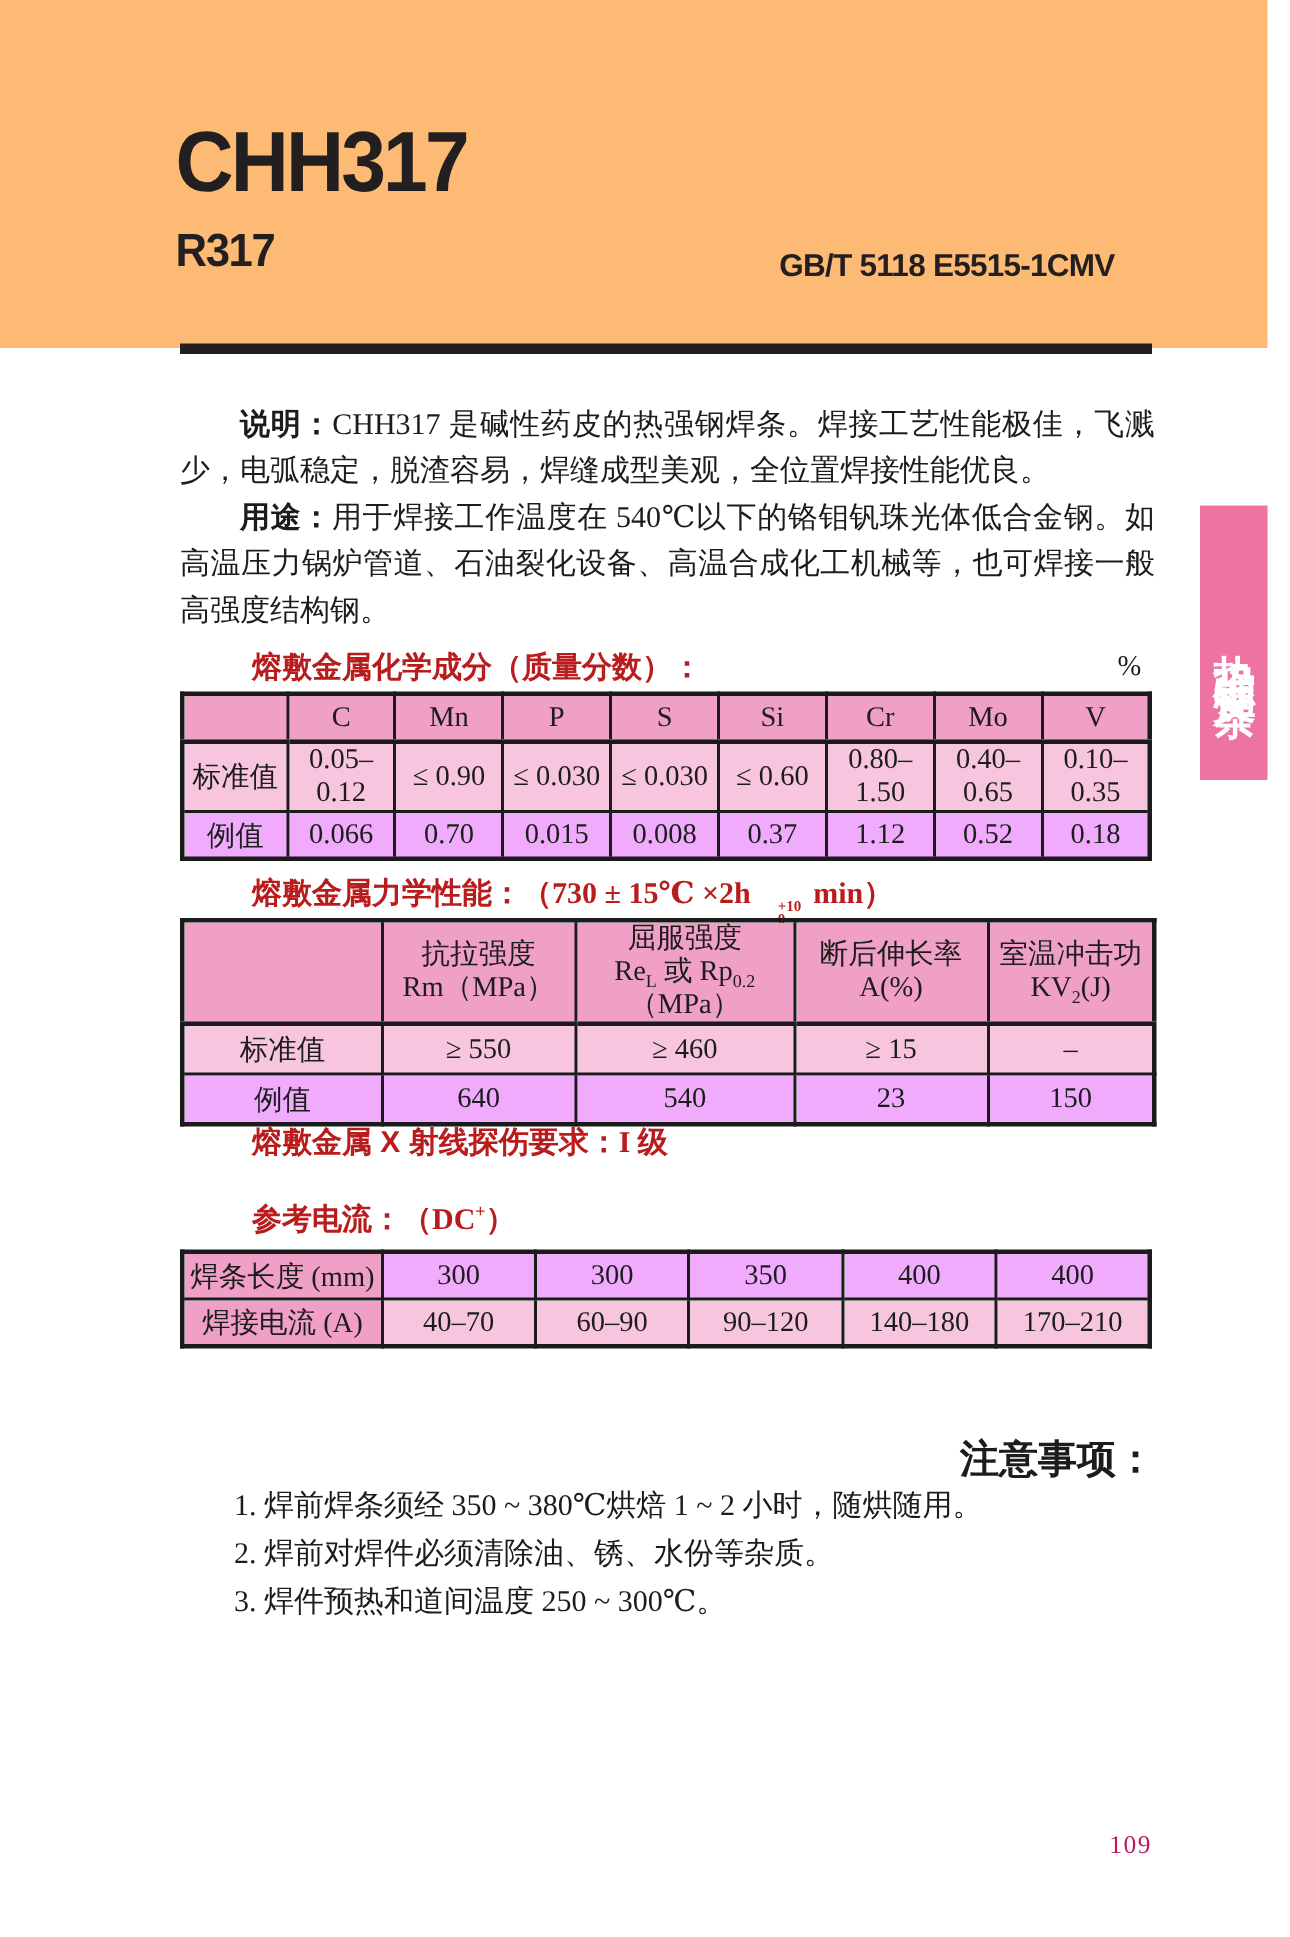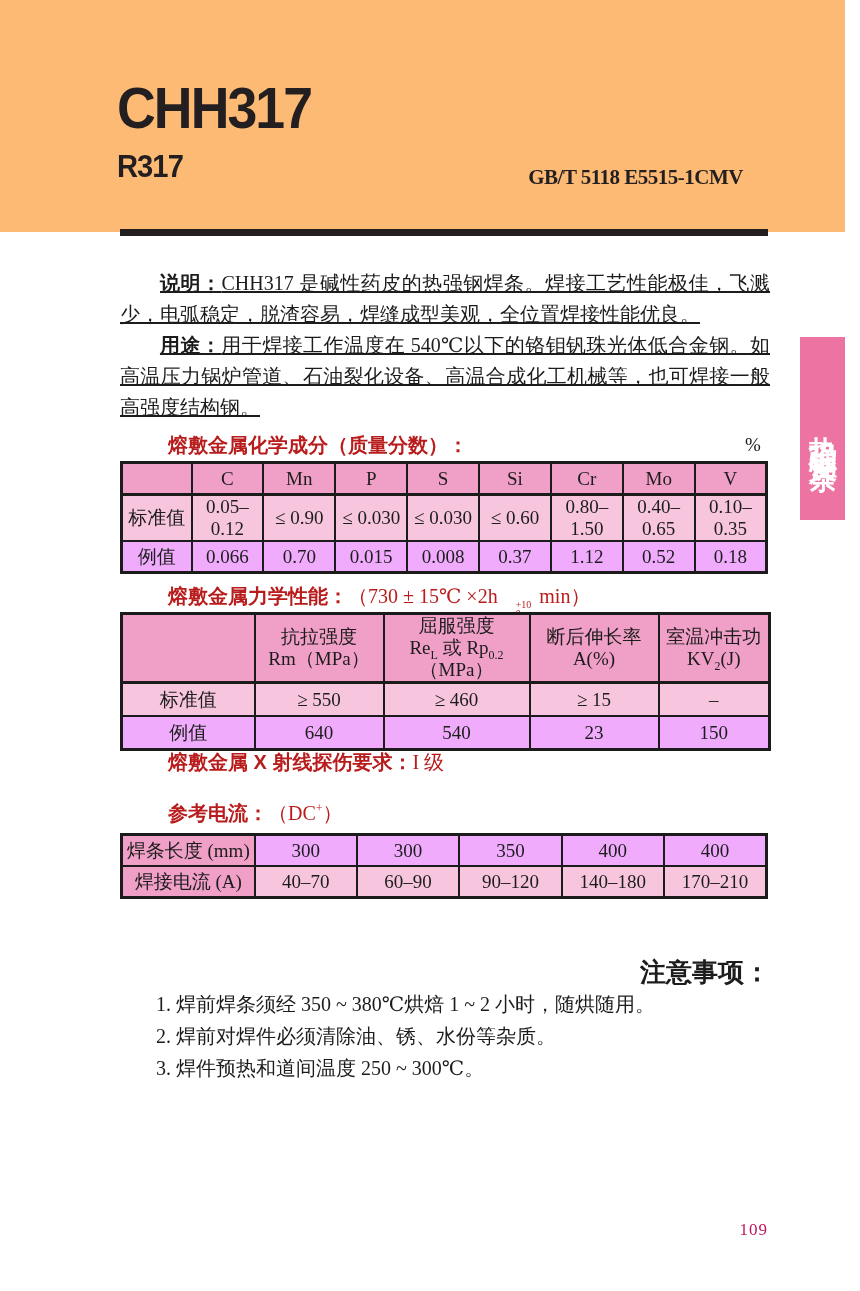--- a/index.html
+++ b/index.html
@@ -22,52 +22,52 @@
     transform:scaleX(.94);transform-origin:left top;line-height:1;
   }
   .model-code{
     position:absolute;left:117px;top:151px;
     font-family:"Liberation Sans","DejaVu Sans",sans-serif;
     font-weight:700;font-size:31px;letter-spacing:-1px;color:#231F20;
     transform:scaleX(.94);transform-origin:left top;line-height:1;
   }
   .standard-code{
     position:absolute;left:0;top:167px;width:743px;text-align:right;
-    font-family:Liberation Serif, serif;
+    font-family:Liberation Sans, sans-serif;
     font-weight:700;font-size:21px;letter-spacing:-0.5px;color:#231F20;line-height:1;
   }
   .header-rule{
     position:absolute;left:120px;top:229px;width:648px;height:7px;background:#231F20;
   }
 
   
   .side-tab{
     position:absolute;left:800px;top:337px;width:45px;height:183px;
     background:#EC73A2;color:#ffffff;
     display:flex;align-items:center;justify-content:center;
     writing-mode:vertical-rl;text-orientation:upright;
     font-family:"Liberation Sans","DejaVu Sans",sans-serif;font-weight:700;
     font-size:28px;letter-spacing:7px;text-indent:7px;
   }
 
   
   .intro{
     position:absolute;left:120px;top:268px;width:650px;
-    font-size:20px;line-height:31px;text-align:justify;text-decoration:underline;
+    font-size:20px;line-height:31px;text-align:justify;
   }
   .intro p{margin:0;text-indent:2em;}
   .intro .hei{font-size:20px;}
 
   
   .sec-title{
     position:absolute;left:168px;
     font-size:20px;line-height:22px;color:#b91c1c;white-space:nowrap;
   }
   .sec-title .hei{font-size:20px;}
-  .serif-part{font-family:"Liberation Serif","DejaVu Serif",serif;font-weight:400;}
+  .serif-part{font-family:"Liberation Serif","DejaVu Serif",serif;font-weight:700;}
 
   .chem-unit{position:absolute;left:745px;top:434px;font-size:19px;}
 
   
   table.tbl{
     position:absolute;left:120px;width:648px;table-layout:fixed;
     border-collapse:collapse;border:3px solid #1b1b1b;
     font-size:19px;
   }
   table.tbl td{

